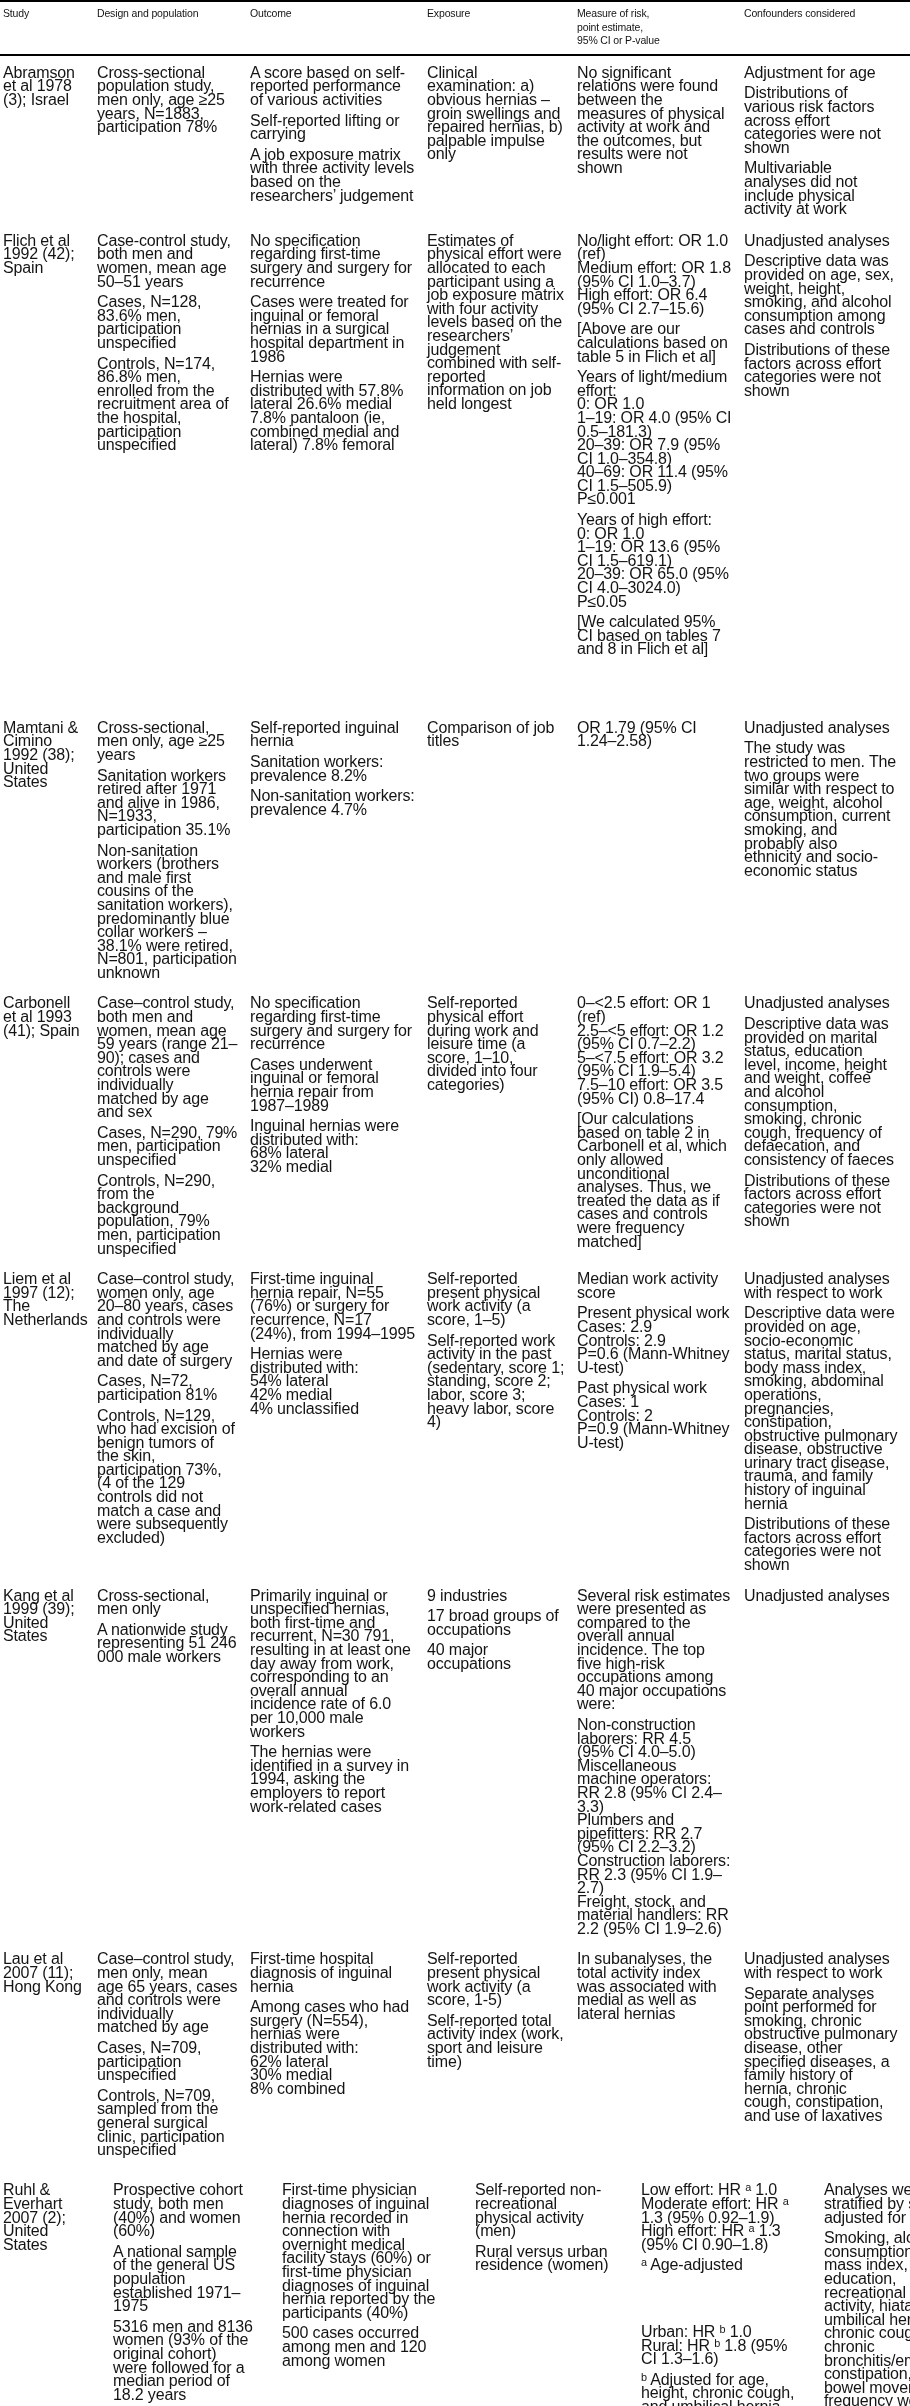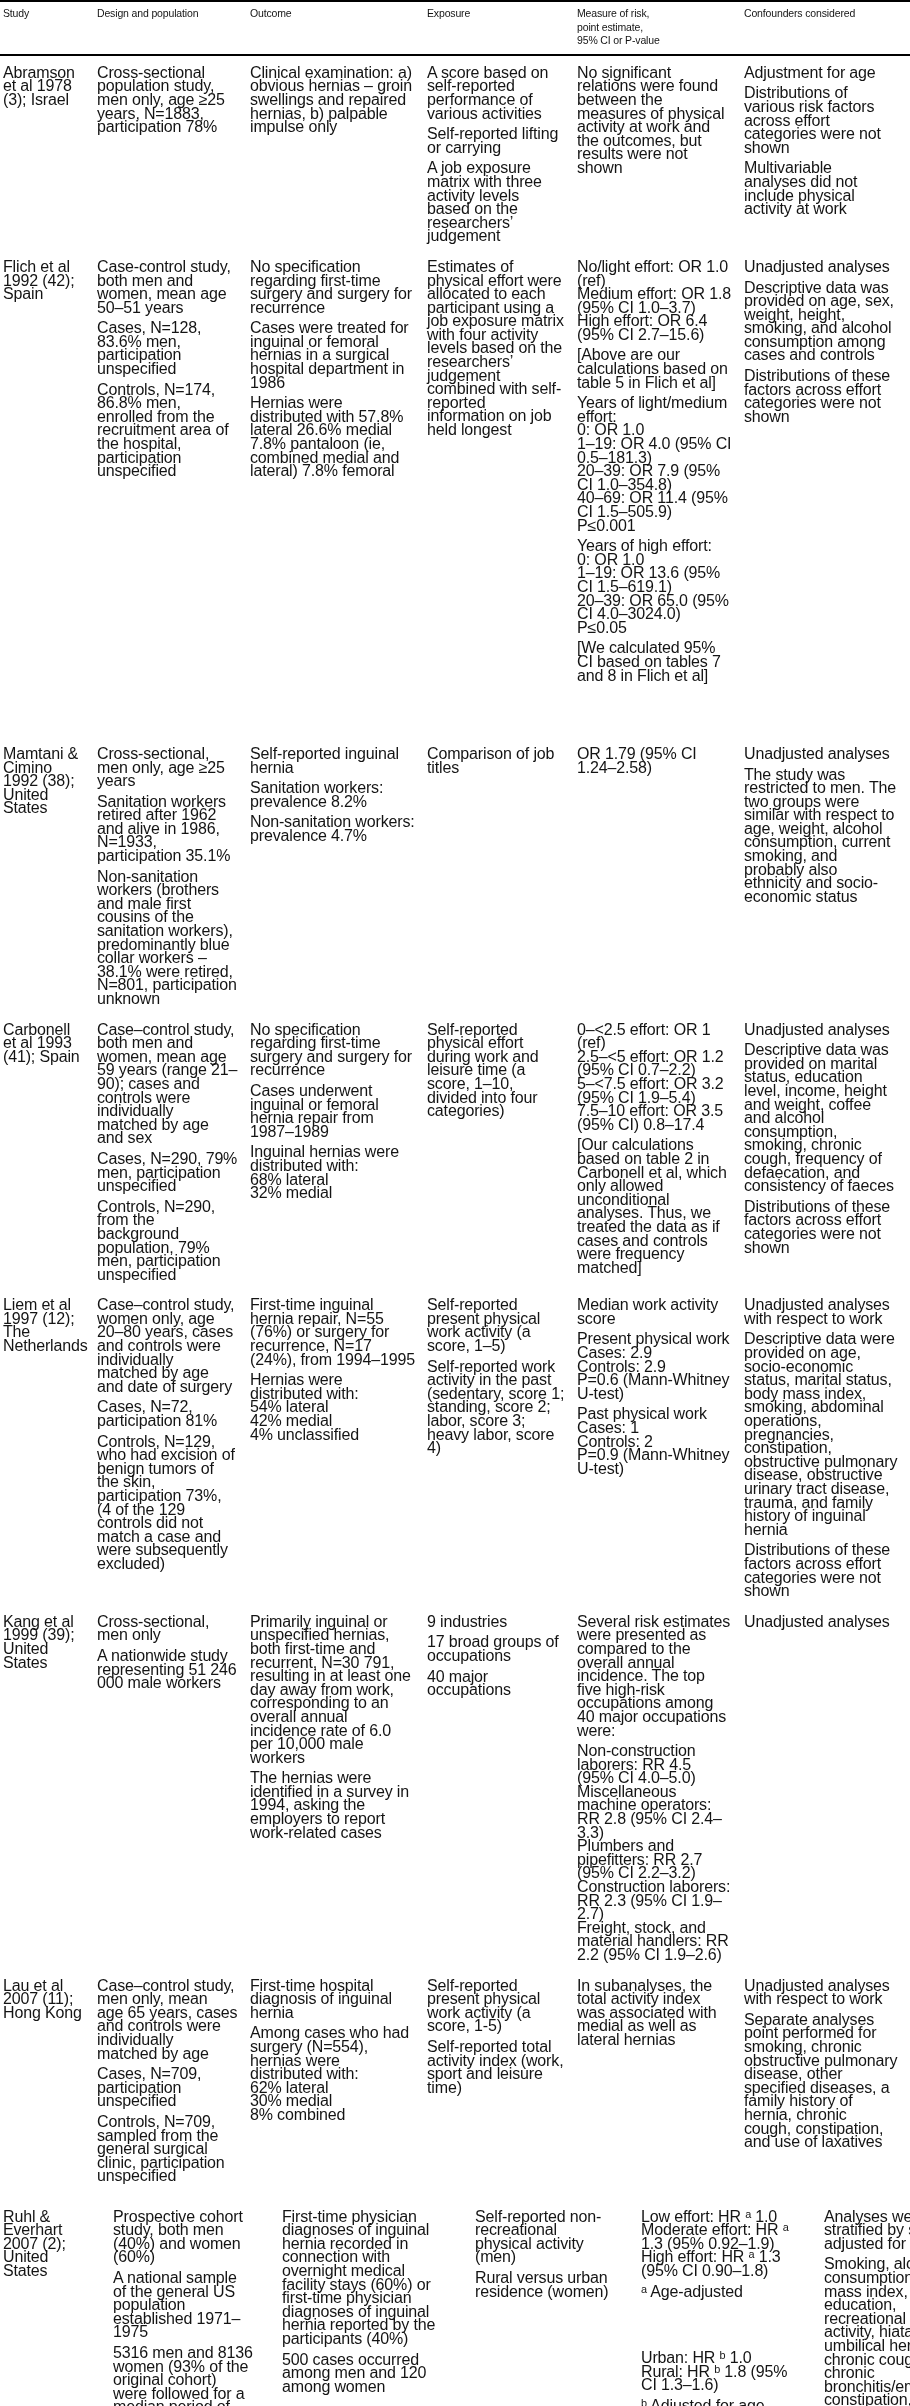--- a/index.html
+++ b/index.html
@@ -80,26 +80,26 @@
         <div class="cell hcell">Confounders considered</div>
       </div>
       <div class="grid-row body-row row-0">
         <div class="cell">
           <div class="par">Abramson et al 1978 (3); Israel</div>
         </div>
         <div class="cell">
           <div class="par">Cross-sectional population study, men only, age ≥25 years, N=1883, participation 78%</div>
         </div>
         <div class="cell">
-          <div class="par">Clinical examination: a) obvious hernias – groin swellings and repaired hernias, b) palpable impulse only</div>
-        </div>
-        <div class="cell">
           <div class="par">A score based on self-reported performance of various activities</div>
           <div class="par">Self-reported lifting or carrying</div>
           <div class="par">A job exposure matrix with three activity levels based on the researchers’ judgement</div>
+        </div>
+        <div class="cell">
+          <div class="par">Clinical examination: a) obvious hernias – groin swellings and repaired hernias, b) palpable impulse only</div>
         </div>
         <div class="cell">
           <div class="par">No significant relations were found between the measures of physical activity at work and the outcomes, but results were not shown</div>
         </div>
         <div class="cell">
           <div class="par">Adjustment for age</div>
           <div class="par">Distributions of various risk factors across effort categories were not shown</div>
           <div class="par">Multivariable analyses did not include physical activity at work</div>
         </div>
       </div>
@@ -143,21 +143,21 @@
           <div class="par">Descriptive data was provided on age, sex, weight, height, smoking, and alcohol consumption among cases and controls</div>
           <div class="par">Distributions of these factors across effort categories were not shown</div>
         </div>
       </div>
       <div class="grid-row body-row row-2">
         <div class="cell">
           <div class="par">Mamtani &amp; Cimino 1992 (38); United States</div>
         </div>
         <div class="cell">
           <div class="par">Cross-sectional, men only, age ≥25 years</div>
-          <div class="par">Sanitation workers retired after 1962 and alive in 1986, N=1933, participation 35.1%</div>
+          <div class="par">Sanitation workers retired after 1971 and alive in 1986, N=1933, participation 35.1%</div>
           <div class="par">Non-sanitation workers (brothers and male first cousins of the sanitation workers), predominantly blue collar workers – 38.1% were retired, N=801, participation unknown</div>
         </div>
         <div class="cell">
           <div class="par">Self-reported inguinal hernia</div>
           <div class="par">Sanitation workers:
 prevalence 8.2%</div>
           <div class="par">Non-sanitation workers:
 prevalence 4.7%</div>
         </div>
         <div class="cell">

